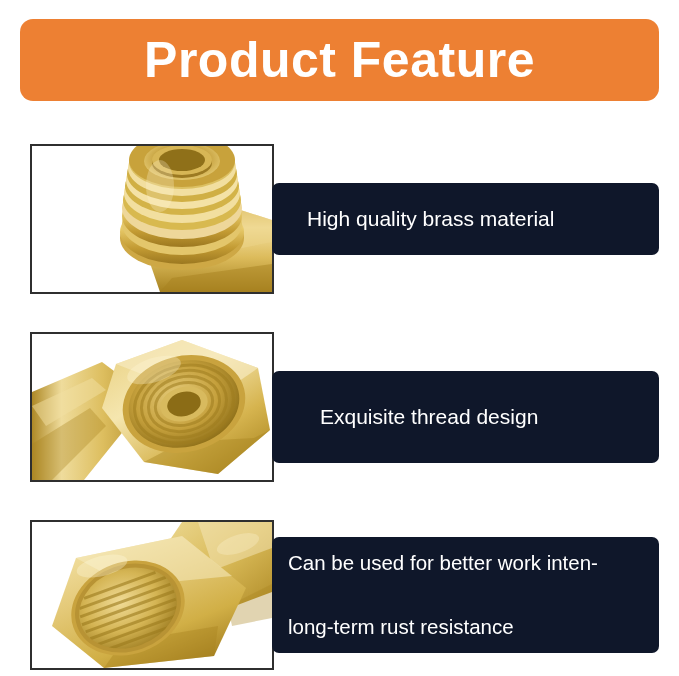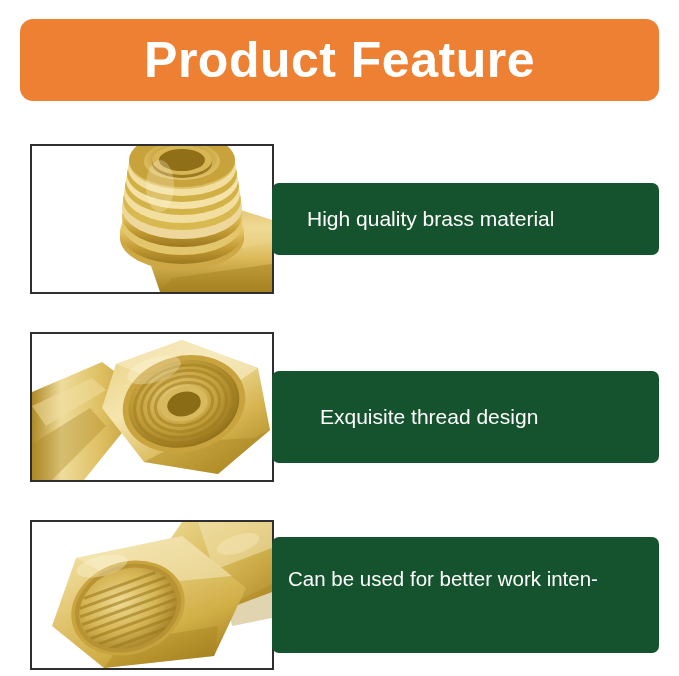--- a/index.html
+++ b/index.html
@@ -65,21 +65,21 @@
     overflow: hidden;
     box-sizing: border-box;
   }
   .row1 .img-frame { top: 5px; }
   .row2 .img-frame { top: 5px; }
   .row3 .img-frame { top: 5px; }
 
   
   .text-banner {
     position: absolute;
-    background: #14532d;
+    background: #0f172a;
     border-radius: 7px;
     display: flex;
     align-items: center;
     box-sizing: border-box;
   }
   .row1 .text-banner {
     left: 272px;
     top: 44px;
     width: 387px;
     height: 72px;
@@ -289,17 +289,18 @@
 
           <ellipse cx="70" cy="44" rx="26" ry="10" fill="#FFF8DC" opacity="0.35" transform="rotate(-14 70 44)"></ellipse>
           <ellipse cx="206" cy="22" rx="22" ry="9" fill="#FFF8DC" opacity="0.28" transform="rotate(-18 206 22)"></ellipse>
         </svg>
       </div>
     </div>
     <div class="text-banner">
       <div class="banner-text">
         <span>Can be used for better work inten-</span><br>
         <br>
+        <span>long-term rust resistance</span>
       </div>
     </div>
   </div>
 
 </div>
 
 </body></html>

